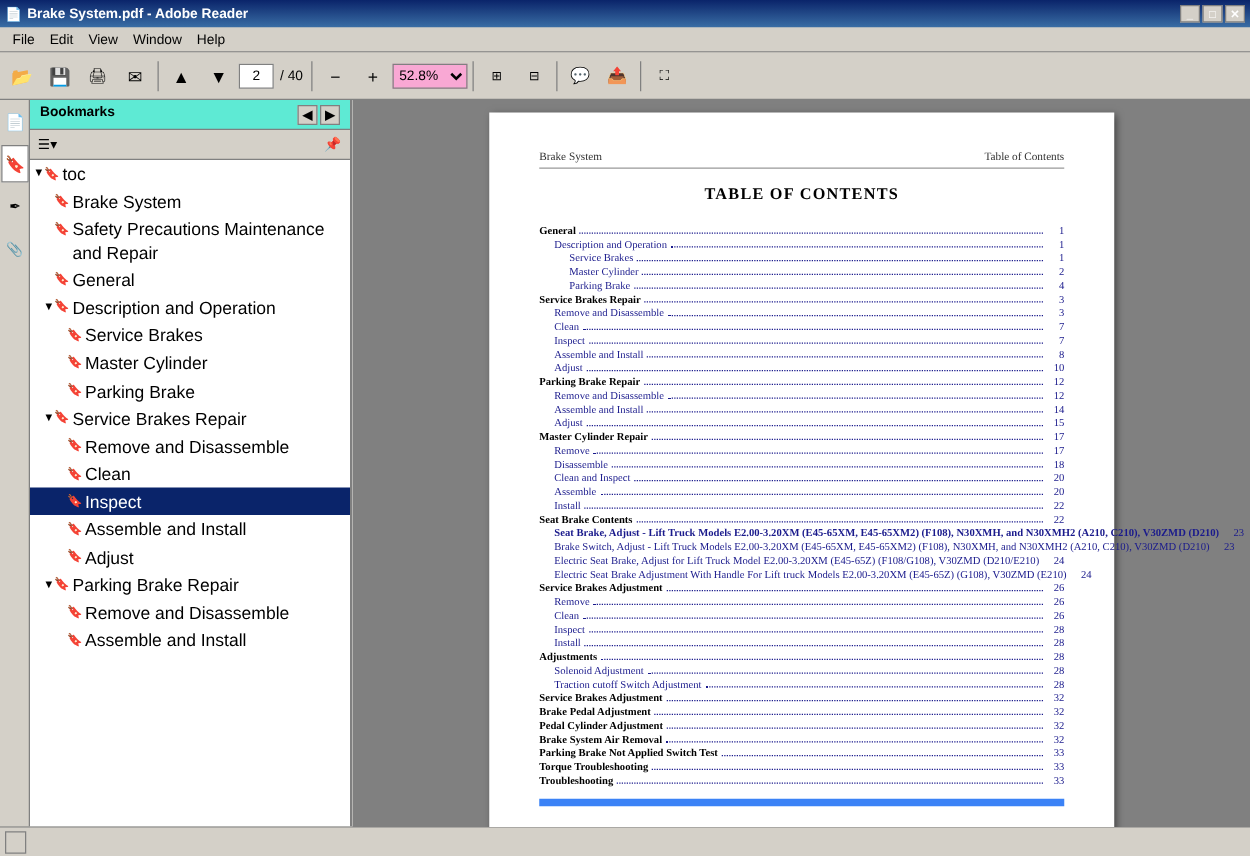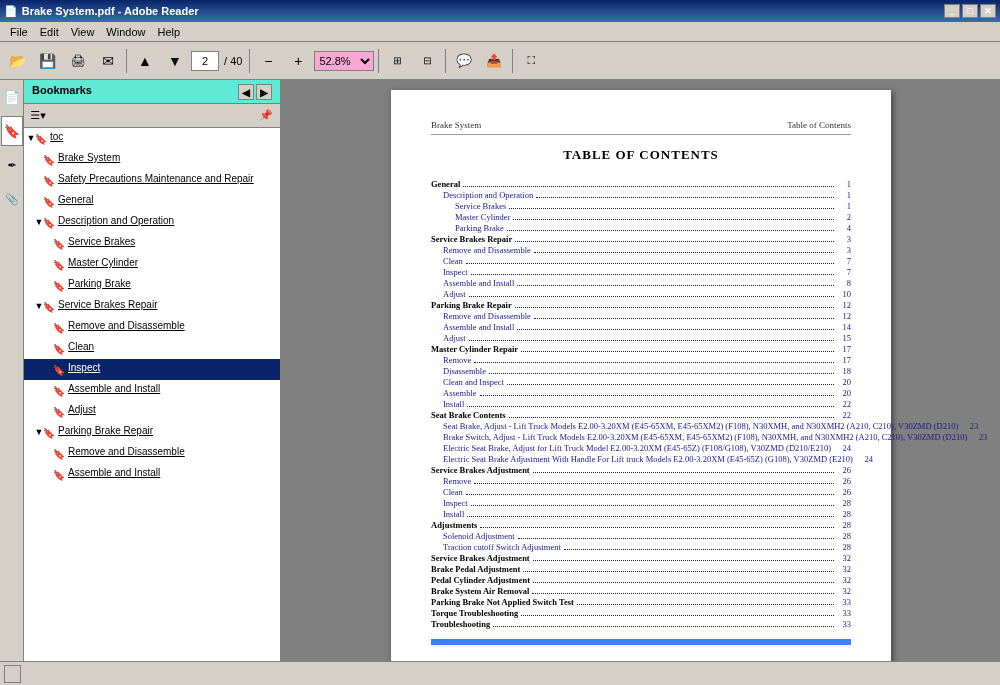--- a/index.html
+++ b/index.html
@@ -184,22 +184,21 @@
       width: 12px; min-width: 12px;
       height: 16px;
       display: flex; align-items: center; justify-content: center;
       font-size: 10px;
       color: #4444ff;
       margin-top: 1px;
     }
     .tree-label {
       flex: 1;
       padding-left: 2px;
-      font-size: 10px;
-      text-decoration: underline;
+      font-size: 14px;
     }
     .tree-indent { padding-left: 10px; }
     .tree-indent2 { padding-left: 20px; }
 
     
     .pdf-area {
       flex: 1;
       background: #808080;
       overflow-y: auto;
       display: flex;
@@ -585,21 +584,21 @@
             <span class="toc-label indent1" style="color: rgb(26, 26, 140);">Install</span>
             <span class="toc-dots"></span>
             <span class="toc-page">22</span>
           </div>
           <div class="toc-row">
             <span class="toc-label indent0" style="font-weight: bold; color: rgb(0, 0, 0);">Seat Brake Contents</span>
             <span class="toc-dots"></span>
             <span class="toc-page">22</span>
           </div>
           <div class="toc-row">
-            <span class="toc-label indent1" style="color: rgb(26, 26, 140);">Seat Brake, Adjust - Lift Truck Models E2.00-3.20XM (E45-65XM, E45-65XM2) (F108), N30XMH, and N30XMH2 (A210, C210), V30ZMD (D210)</span>
+            <span class="toc-label indent1" style="color: rgb(26, 26, 140); font-weight: bold;">Seat Brake, Adjust - Lift Truck Models E2.00-3.20XM (E45-65XM, E45-65XM2) (F108), N30XMH, and N30XMH2 (A210, C210), V30ZMD (D210)</span>
             <span class="toc-dots"></span>
             <span class="toc-page">23</span>
           </div>
           <div class="toc-row">
             <span class="toc-label indent1" style="color: rgb(26, 26, 140);">Brake Switch, Adjust - Lift Truck Models E2.00-3.20XM (E45-65XM, E45-65XM2) (F108), N30XMH, and N30XMH2 (A210, C210), V30ZMD (D210)</span>
             <span class="toc-dots"></span>
             <span class="toc-page">23</span>
           </div>
           <div class="toc-row">
             <span class="toc-label indent1" style="color: rgb(26, 26, 140);">Electric Seat Brake, Adjust for Lift Truck Model E2.00-3.20XM (E45-65Z) (F108/G108), V30ZMD (D210/E210)</span>

